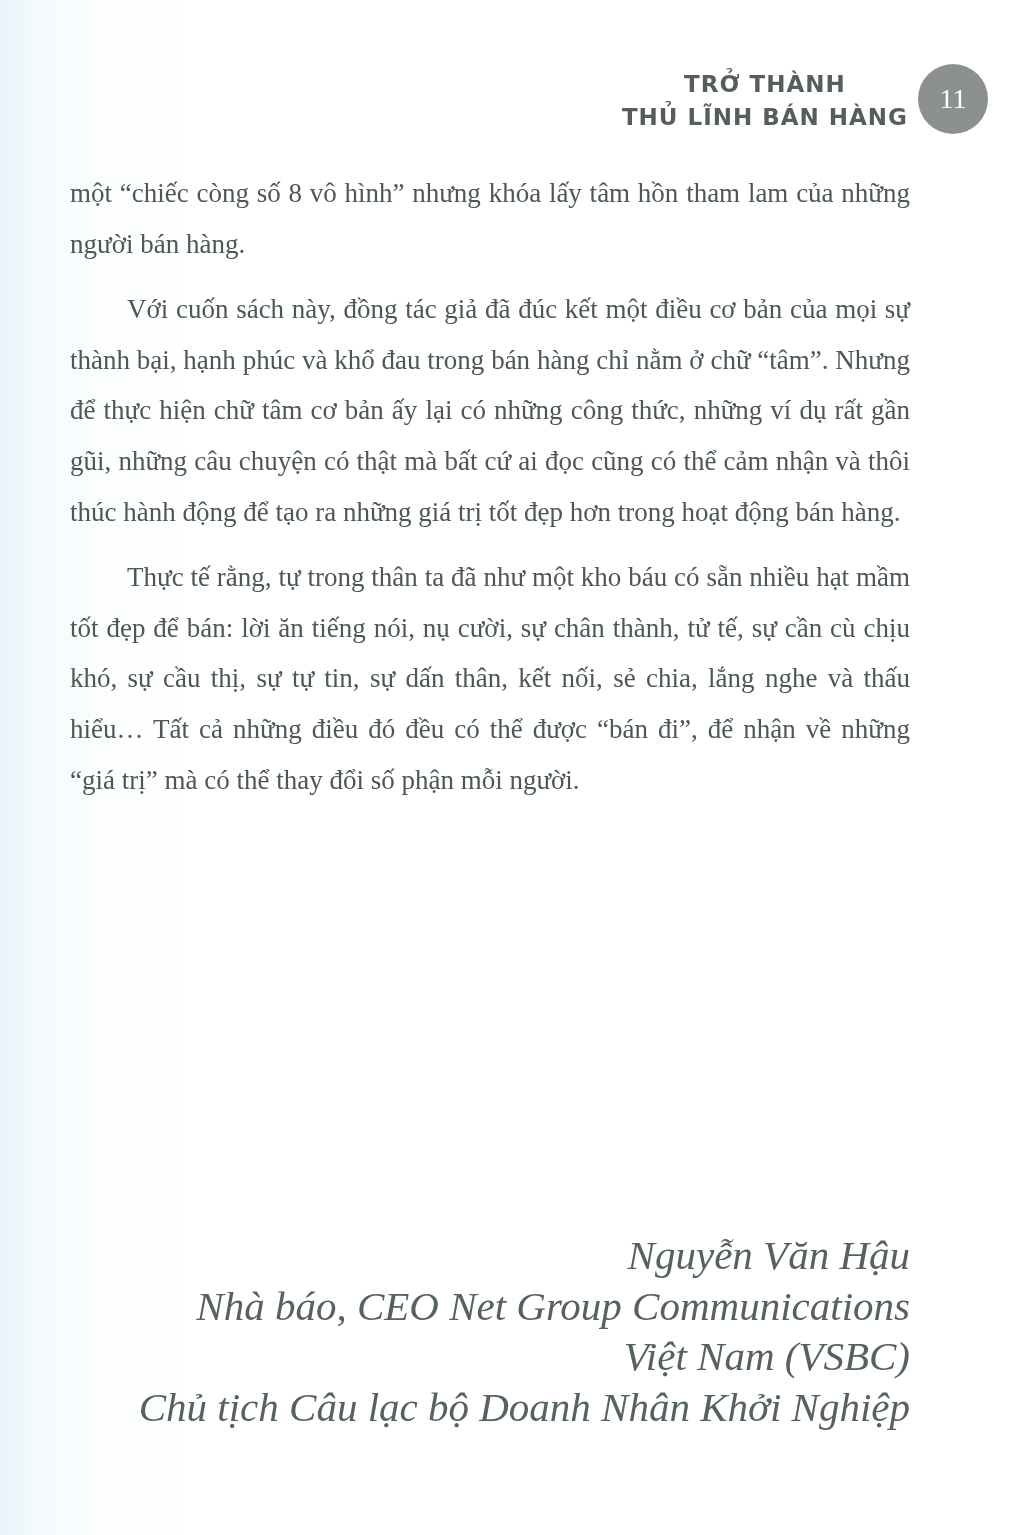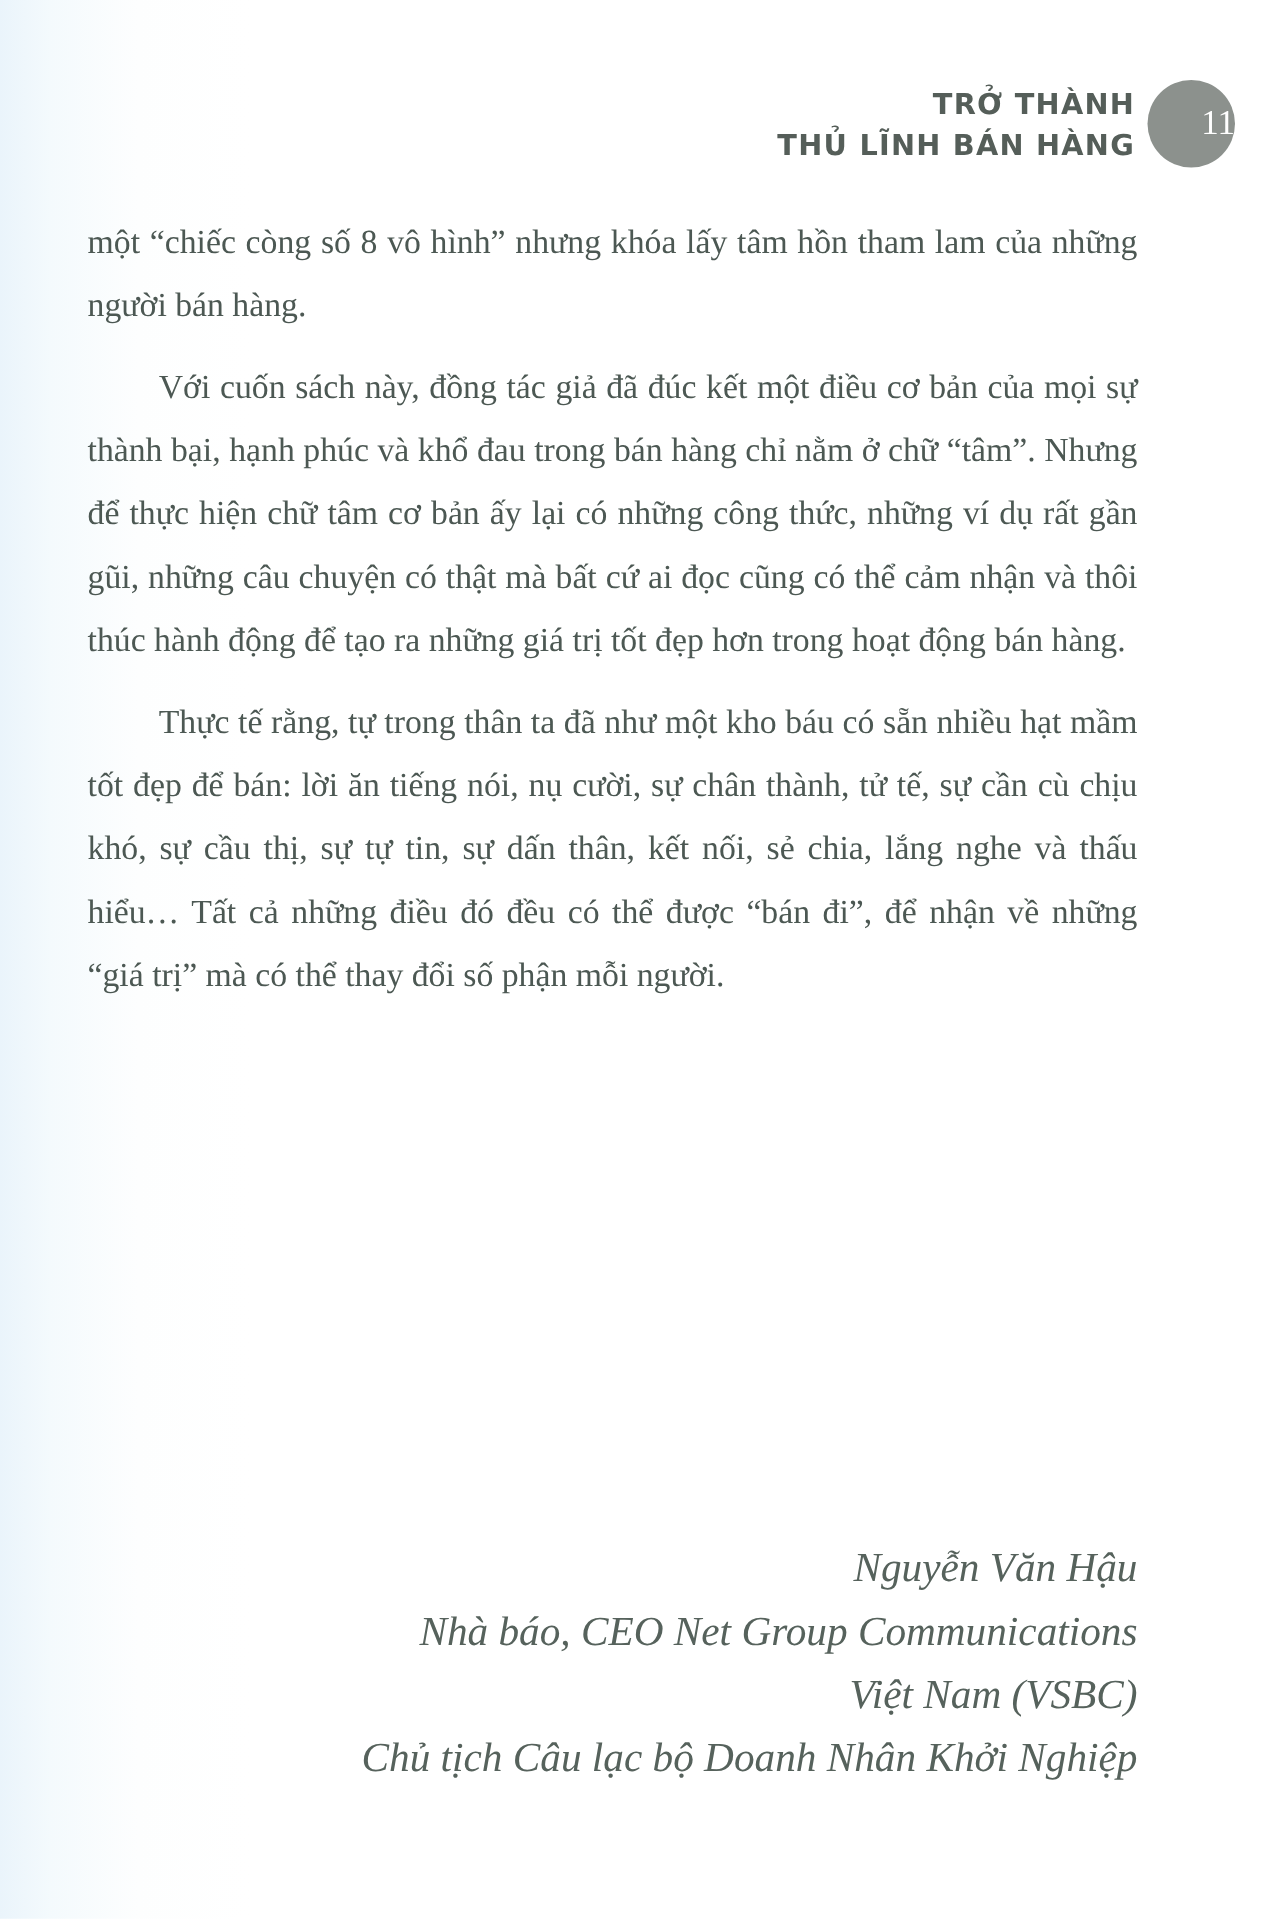--- a/index.html
+++ b/index.html
@@ -4,45 +4,45 @@
   <style>
     html, body { margin: 0; padding: 0; }
     body {
       width: 1020px; height: 1535px; position: relative; overflow: hidden;
       background: linear-gradient(90deg, #eaf4fb 0px, #f4fafd 40px, #fdfefe 110px, #ffffff 200px);
       font-family: "Liberation Serif", "DejaVu Serif", serif;
       color: #4a5550;
     }
     .running-head {
       position: absolute; top: 68px; right: 112px;
-      text-align: right;
+      text-align: center;
       font-family: "DejaVu Sans", "Liberation Sans", sans-serif;
       font-weight: bold; font-size: 23px; line-height: 33px;
       color: #555e59; letter-spacing: 1px;
     }
     .page-badge {
       position: absolute; top: 64px; left: 918px;
       width: 70px; height: 70px; border-radius: 50%;
       background: #8c918d;
       color: #ffffff;
-      display: flex; align-items: center; justify-content: flex-end;
+      display: flex; align-items: center; justify-content: center;
       font-family: "Liberation Serif", serif; font-size: 28px;
     }
     .body-text {
       position: absolute; left: 70px; top: 168px; width: 840px;
       font-size: 27px; line-height: 50.6px;
       text-align: justify;
       color: #4c5853;
     }
     .body-text p { margin: 0 0 15px 0; }
     .body-text p.indent { text-indent: 57px; }
     .signature {
       position: absolute; right: 110px; top: 1230px;
       text-align: right;
-      font-style: italic; font-size: 33px; line-height: 50.5px;
+      font-style: italic; font-size: 41px; line-height: 50.5px;
       color: #56625c;
     }
     .signature div { white-space: nowrap; }
   </style>
 </head>
 <body>
 
 <div class="running-head">
   <div>TRỞ THÀNH</div>
   <div>THỦ LĨNH BÁN HÀNG</div>

